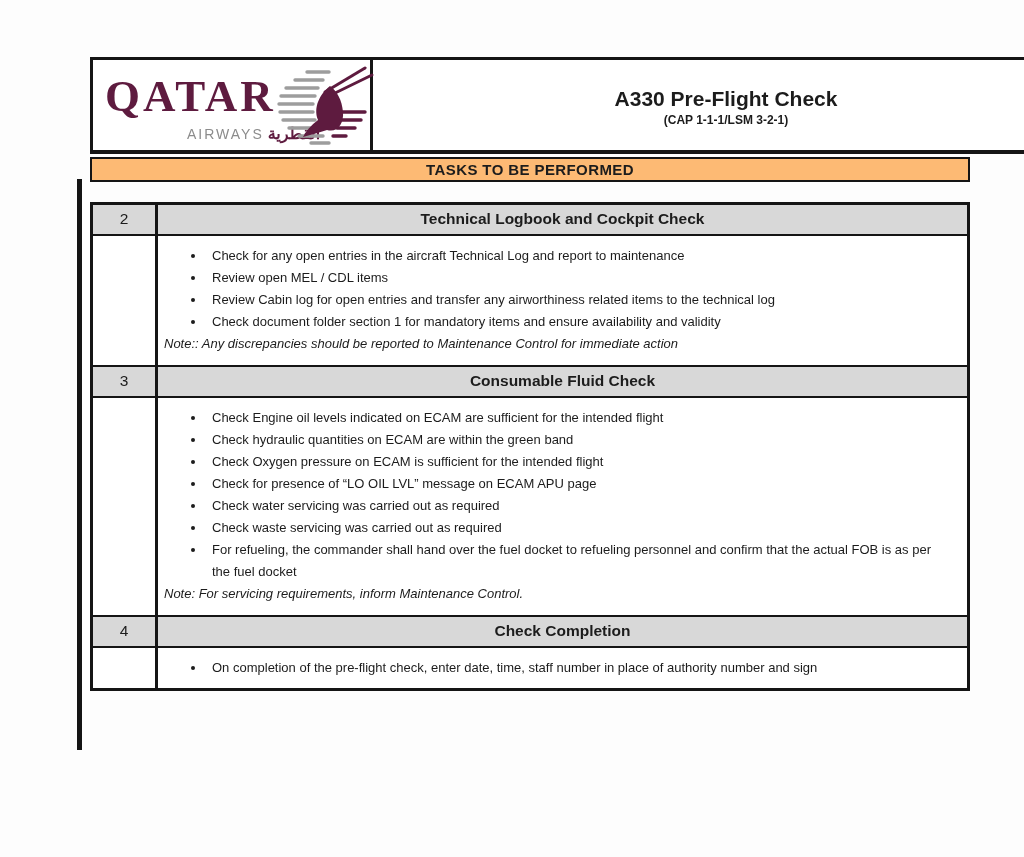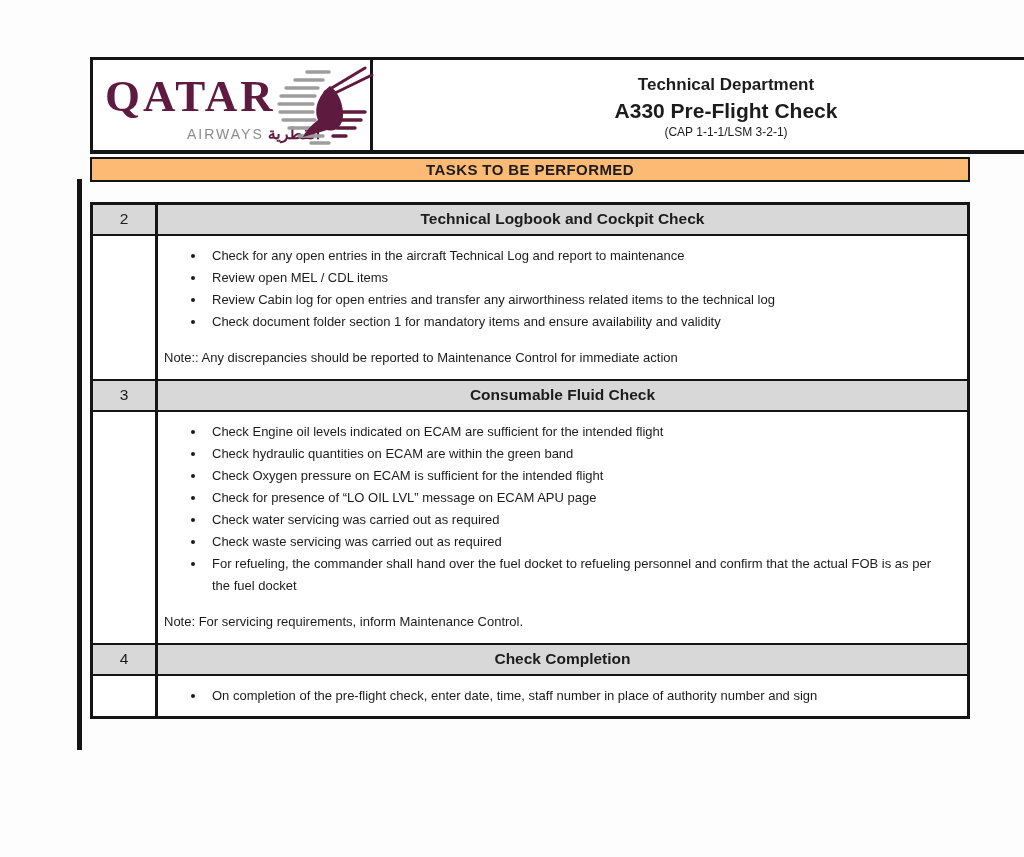--- a/index.html
+++ b/index.html
@@ -17,38 +17,38 @@
   .brand { position:absolute; left:2px; top:6px; font-family:"Liberation Serif", serif; font-weight:700;
     font-size:45px; line-height:45px; letter-spacing:3px; }
   .brand-sub { position:absolute; left:84px; top:56px; white-space:nowrap; }
   .airways { font-size:14px; letter-spacing:2px; font-weight:400; }
   .arabic { font-size:16px; font-weight:700; margin-left:4px; }
   .oryx { position:absolute; right:-16px; top:-6px; width:104px; height:88px; }
 
   .title-cell { flex:1; display:flex; flex-direction:column; align-items:center; justify-content:center; padding-top:2px; }
   .t1 { font-size:17px; font-weight:700; line-height:24px; }
   .t2 { font-size:21px; font-weight:700; line-height:27px; }
-  .t3 { font-size:12px; font-weight:400; line-height:16px; }
+  .t3 { font-size:12px; font-weight:700; line-height:16px; }
 
   
   .tasks-bar { position:absolute; left:90px; top:157px; width:880px; height:25px; background:#fdba74;
     border:2px solid #151515; text-align:center; font-weight:700; font-size:15px; line-height:21px; letter-spacing:0.4px; }
 
   
   .main-table { position:absolute; left:90px; top:202px; width:880px; border:3px solid #151515; background:#fff; }
   .sec-header { display:flex; background:#d8d8d8; border-bottom:2px solid #151515; height:31px; }
   .sec-header .num { width:65px; border-right:3px solid #151515; text-align:center; font-size:15.5px; line-height:28px; }
   .sec-header .sec-title { flex:1; text-align:center; font-weight:700; font-size:15.5px; line-height:28px; }
   .sec-body { display:flex; border-bottom:2px solid #151515; }
   .sec-body:last-child { border-bottom:none; }
   .sec-body .num-col { width:65px; border-right:3px solid #151515; }
   .sec-body .content { flex:1; padding:9px 18px 9px 0; font-size:13px; line-height:22px; }
   .bullets { list-style:disc; padding-left:48px; margin:0; }
   .bullets li { padding-left:6px; }
-  .note { margin:14px 0 1px 6px; }
+  .note { margin:0 0 1px 6px;font-style:italic; }
 </style>
 </head>
 <body>
 
 <div class="page">
 
   <div class="left-bar"></div>
 
   <div class="header-table">
     <div class="logo-cell">
@@ -78,21 +78,20 @@
           </g>
           <g stroke="#5e1b3f" stroke-width="3" stroke-linecap="round">
             <line x1="52" y1="30" x2="92" y2="6"></line>
             <line x1="58" y1="33" x2="99" y2="13"></line>
           </g>
           <path fill="#5e1b3f" d="M57 24 C47 32 40 45 45 58 C38 63 33 69 30 75 C40 72 48 70 54 68 C64 71 71 62 70 50 C69 38 64 29 57 24 Z"></path>
         </svg>
       </div>
     </div>
     <div class="title-cell">
-      <div class="t1">Technical Department</div>
       <div class="t2">A330 Pre-Flight Check</div>
       <div class="t3">(CAP 1-1-1/LSM 3-2-1)</div>
     </div>
   </div>
 
   <div class="tasks-bar">TASKS TO BE PERFORMED</div>
 
   <div class="main-table">
 
     <div class="sec-header">

